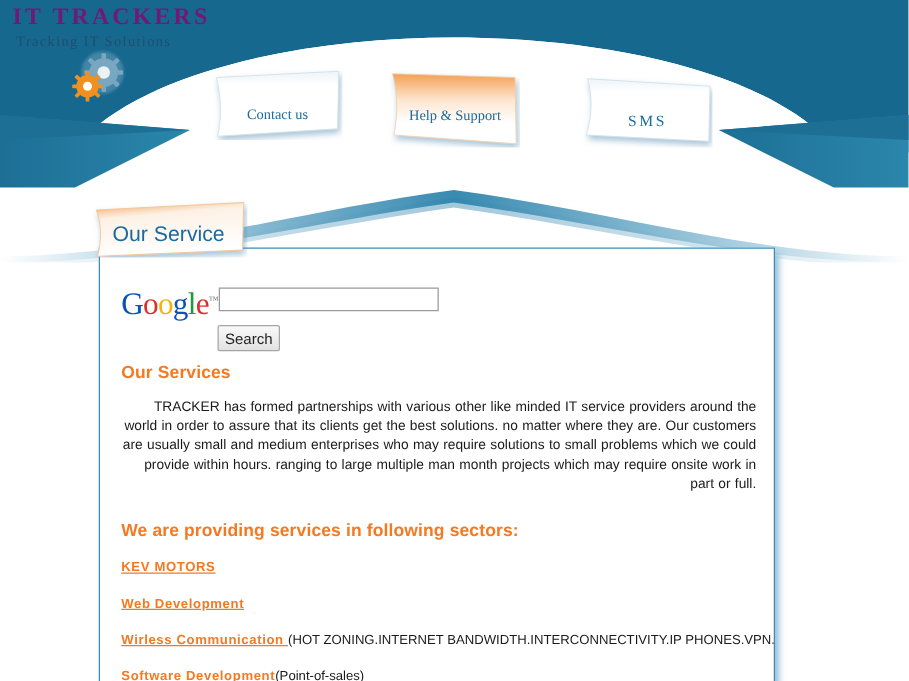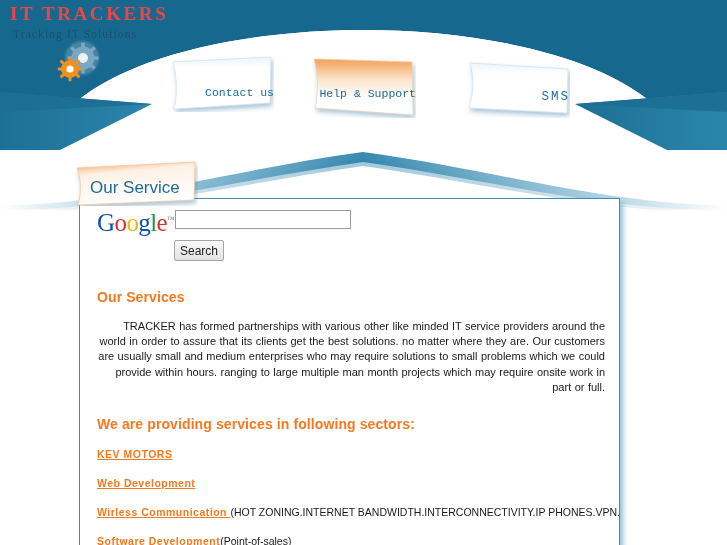--- a/index.html
+++ b/index.html
@@ -36,21 +36,21 @@
     position: absolute;
     left: 10px; top: 3px;
     z-index: 5;
     width: 200px;
   }
   #logo-title {
     font-family: "Liberation Serif", serif;
     font-weight: bold;
     font-size: 19px;
     letter-spacing: 2.6px;
-    color: #ef4444;
+    color: #701a75;
     margin: 0;
     white-space: nowrap;
   }
   #logo-tagline {
     font-family: "Liberation Serif", serif;
     font-weight: normal;
     font-size: 11.5px;
     letter-spacing: 1.1px;
     color: #1d4f6e;
     margin: 3px 0 0 3px;
@@ -65,22 +65,22 @@
 
   
   .navtab {
     position: absolute;
     z-index: 8;
     cursor: pointer;
   }
   .navtab .tab-label {
     position: absolute;
     left: 0; right: 0;
-    text-align: right;
-    font-family: Liberation Mono, monospace;
+    text-align: center;
+    font-family: Liberation Serif, serif;
     font-size: 11.5px;
     color: #1a6b9e;
     white-space: nowrap;
   }
   #tab-contact { left: 170px; top: 56px;  width: 104px; height: 56px; }
   #tab-contact .tab-label { top: 30px; }
   #tab-help    { left: 312px; top: 56px;  width: 104px; height: 62px; }
   #tab-help .tab-label { top: 31px; }
   #tab-sms     { left: 466px; top: 62px;  width: 104px; height: 56px; }
   #tab-sms .tab-label { top: 28px; letter-spacing: 2px; font-size: 12.5px; }
@@ -116,21 +116,21 @@
   }
   #content-inner {
     position: absolute;
     left: 0; top: 0;
     width: 539px;
   }
 
   
   #google-row {
     position: absolute;
-    left: 17px; top: 8px;
+    left: 17px; top: 28px;
     width: 500px;
     height: 26px;
   }
   #google-logo {
     position: absolute;
     left: 0; top: 0;
     font-family: "Liberation Serif", serif;
     font-size: 25px;
     letter-spacing: -0.6px;
     line-height: 26px;

